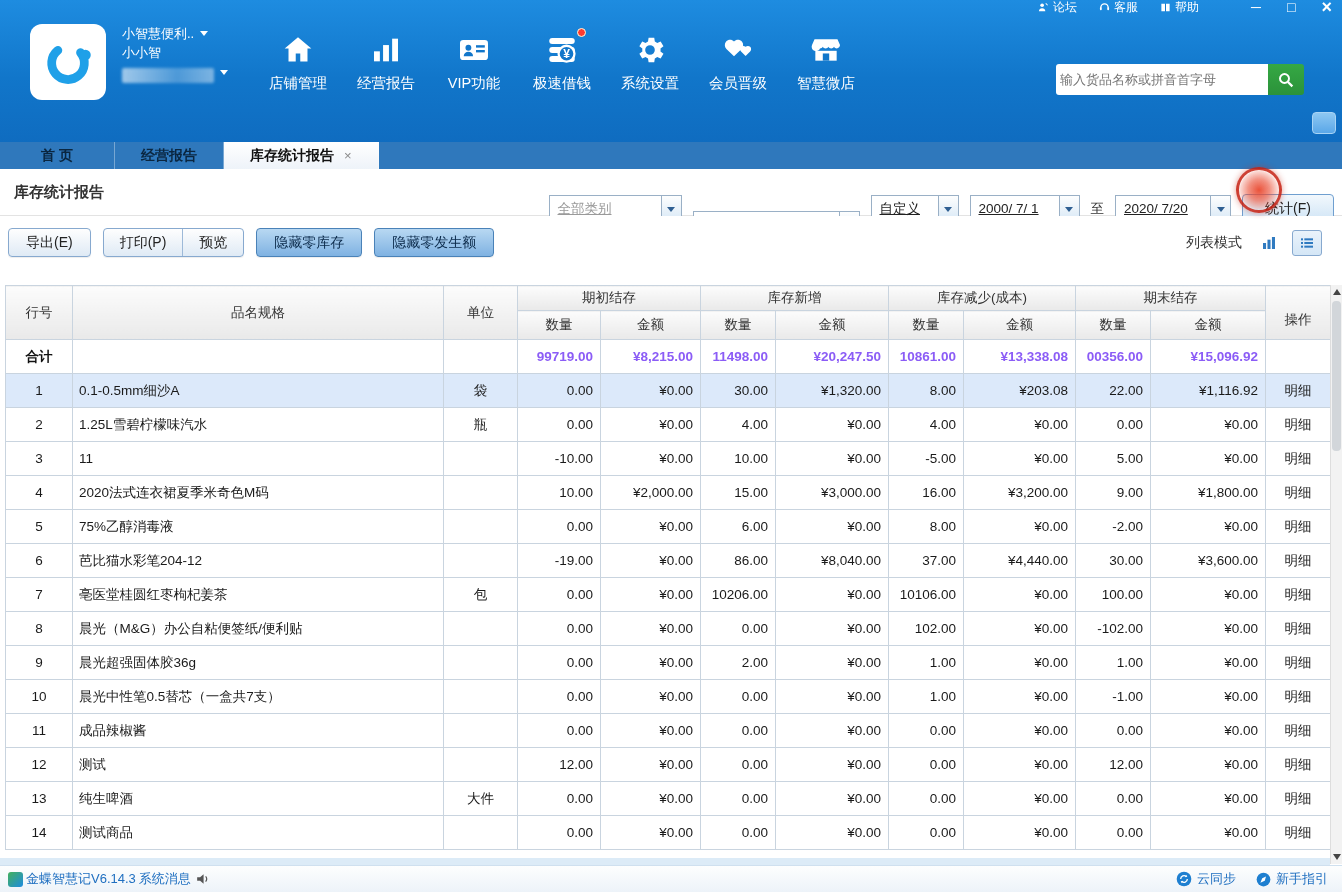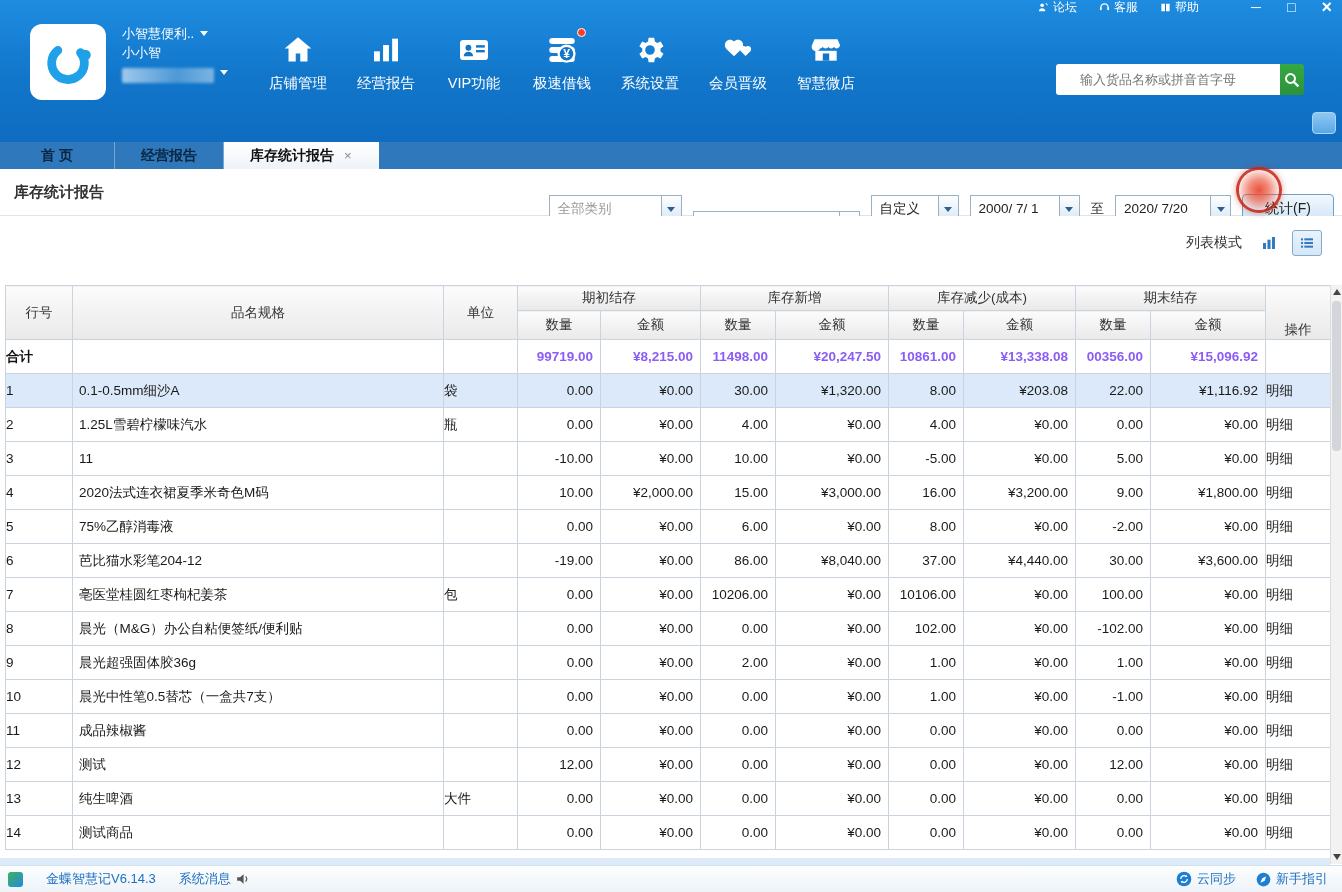--- a/index.html
+++ b/index.html
@@ -29,21 +29,21 @@
     filter:blur(1.5px); }
 
   .nav { position:absolute; left:262px; top:28px; display:flex; gap:16px; }
   .nav-item { position:relative; width:72px; text-align:center; color:#fff; cursor:default; }
   .nv-ico { height:44px; display:flex; align-items:center; justify-content:center; }
   .nv-label { font-size:14.5px; margin-top:2px; white-space:nowrap; }
   .red-dot { position:absolute; top:0; right:12px; width:9px; height:9px;
     background:#ff3b30; border-radius:50%; border:1px solid #ffd; }
 
   .search { position:absolute; right:38px; top:64px; display:flex; height:31px; width:248px; }
-  .search input { flex:1; border:none; outline:none; padding:0 24px; font-size:13px;
+  .search input { flex:1; border:none; outline:none; padding:0 4px; font-size:13px;
     color:#444; border-radius:3px 0 0 3px; font-family:inherit; }
   .search-btn { width:36px; background:linear-gradient(#35a844,#2b923a); border:none;
     border-radius:0 3px 3px 0; display:flex; align-items:center; justify-content:center; cursor:pointer; }
   .corner-widget { position:absolute; right:6px; top:112px; width:24px; height:22px;
     background:linear-gradient(#8ec8f2,#5aa7e8); border:1px solid #a8d4f5; border-radius:4px; }
 
   
   .tabbar { height:27px; background:#2f78bc; display:flex; }
   .tab { height:27px; display:flex; align-items:center; justify-content:center;
     padding:0 26px; font-size:14px; font-weight:bold; color:#0a2640;
@@ -51,21 +51,21 @@
   .tab.first { width:115px; padding:0; }
   .tab.active { background:linear-gradient(#ffffff,#eef3f9); color:#111; }
   .tab-close { margin-left:10px; color:#8a8a8a; font-weight:normal; font-size:13px; }
 
   
   .filterbar { position:relative; height:47px; background:#fff; border-bottom:1px solid #e3e3e3; }
   .report-title { position:absolute; left:14px; top:14px; font-size:15px; font-weight:bold; color:#333; }
   .filters { position:absolute; right:8px; top:10px; display:flex; align-items:center; gap:11px; }
   .combo { display:inline-flex; align-items:stretch; height:27px; background:#fff;
     border:1px solid #9ab0c6; font-size:13.5px; }
-  .combo .val { display:flex; align-items:center; padding:0 8px; color:#222; white-space:nowrap; flex:1; }
+  .combo .val { display:flex; align-items:center; padding:0 8px; color:#222; white-space:nowrap; flex:1;text-decoration:underline; }
   .combo.muted .val { color:#9a9a9a; }
   .combo .arr { width:20px; background:linear-gradient(#fdfefe,#d8e8f6);
     border-left:1px solid #9ab0c6; display:flex; align-items:center; justify-content:center; }
   .combo .arr::after { content:""; border:4px solid transparent; border-top:5px solid #2f5f92; margin-top:5px; }
   .w-cat { width:133px; } .w-goods { width:167px;margin-top:32px; } .w-range { width:88px; }
   .w-d1 { width:110px; } .w-d2 { width:116px; }
   .to-label { font-size:13.5px; color:#333; }
   .stat-btn { height:30px; width:92px; background:linear-gradient(#f2f8fd,#cde3f5);
     border:1px solid #6f9fd0; border-radius:4px; font-size:14px; color:#222;
     font-family:inherit; cursor:pointer; }
@@ -92,24 +92,24 @@
   .icon-btn.active { border-color:#87a9cf; background:linear-gradient(#eaf3fb,#d4e6f6); }
 
   
   .table-zone { margin:17px 0 0 5px; width:1325px; }
   table.report { border-collapse:collapse; table-layout:fixed; width:1325px;
     font-size:13.5px; color:#1a1a1a; }
   table.report th, table.report td { border:1px solid #c9d4df; overflow:hidden; white-space:nowrap; }
   table.report th { background:linear-gradient(#fcfcfc,#e9e9e9); font-weight:normal; color:#333; }
   .thr1 th { height:25px; }
   .thr2 th { height:29px; }
-  th.th-act { vertical-align:bottom; padding-bottom:0; }
+  th.th-act { vertical-align:bottom; padding-bottom:10px; }
   td { height:34px; background:#fff; }
   .total-row td { height:34px; }
-  .c-no, .c-unit, .c-act { }
+  .c-no, .c-unit, .c-act { text-align:center; }
   .c-name { text-align:left; padding-left:6px; }
   .c-num { text-align:right; padding-right:7px; }
   .t-label { font-weight:bold; color:#111; }
   .t-val { font-weight:bold; color:#8b5cf6; }
   tr.sel td { background:#dce9fa; }
   .c-act span { cursor:pointer; }
 
   
   .vscroll { position:absolute; left:1330px; top:285px; width:12px; height:579px;
     background:#f2f2f2; border-left:1px solid #ddd; }
@@ -121,21 +121,21 @@
   .vs-arrow.down i { border-top:6px solid #444; margin-bottom:-4px; }
   .vs-thumb { position:absolute; left:1px; top:16px; width:9px; height:150px;
     background:#d2d6da; border-radius:4px; }
 
   .hstrip { position:absolute; left:0; right:12px; bottom:27px; height:7px; background:#dcebf7; }
 
   
   .statusbar { position:absolute; left:0; right:0; bottom:0; height:27px;
     background:linear-gradient(#fdfefe,#edf3f9); border-top:1px solid #cfe0ef;
     display:flex; align-items:center; font-size:13px; color:#1f6fc0; padding:0 14px 0 8px; }
-  .sb-left { display:flex; align-items:center; gap:23px; }
+  .sb-left { display:flex; align-items:center; gap:3px; }
   .app-logo-small { width:15px; height:15px; border-radius:3px;
     background:linear-gradient(135deg,#43b05c,#1e8ce0); }
   .sb-msg { color:#333; margin-left:120px; white-space:nowrap; }
   .sb-right { margin-left:auto; display:flex; align-items:center; gap:20px; }
   .sb-item { display:inline-flex; align-items:center; gap:5px; cursor:pointer; }
 </style>
 </head>
 <body>
 
 <div class="app">
@@ -322,20 +322,29 @@
       <div class="combo w-d2">
         <span class="val">2020/ 7/20</span>
         <span class="arr"></span>
       </div>
       <button class="stat-btn">统计(F)</button>
     </div>
     <div class="click-indicator"></div>
   </div>
 
   <div class="toolbar">
+    <div class="tool-left">
+      <button class="btn">导出(E)</button>
+      <div class="btn-group">
+        <span class="seg">打印(P)</span>
+        <span class="seg">预览</span>
+      </div>
+      <button class="btn btn-blue">隐藏零库存</button>
+      <button class="btn btn-blue">隐藏零发生额</button>
+    </div>
     <div class="tool-right">
       <span class="list-mode-label">列表模式</span>
       <span class="icon-btn">
         <svg width="16" height="16" viewBox="0 0 24 24">
           <rect x="3" y="12" width="4.6" height="9" fill="#2f7ac0"></rect>
             <rect x="9.7" y="7" width="4.6" height="14" fill="#2f7ac0"></rect>
             <rect x="16.4" y="3" width="4.6" height="18" fill="#2f7ac0"></rect>
         </svg>
       </span>
       <span class="icon-btn active">

